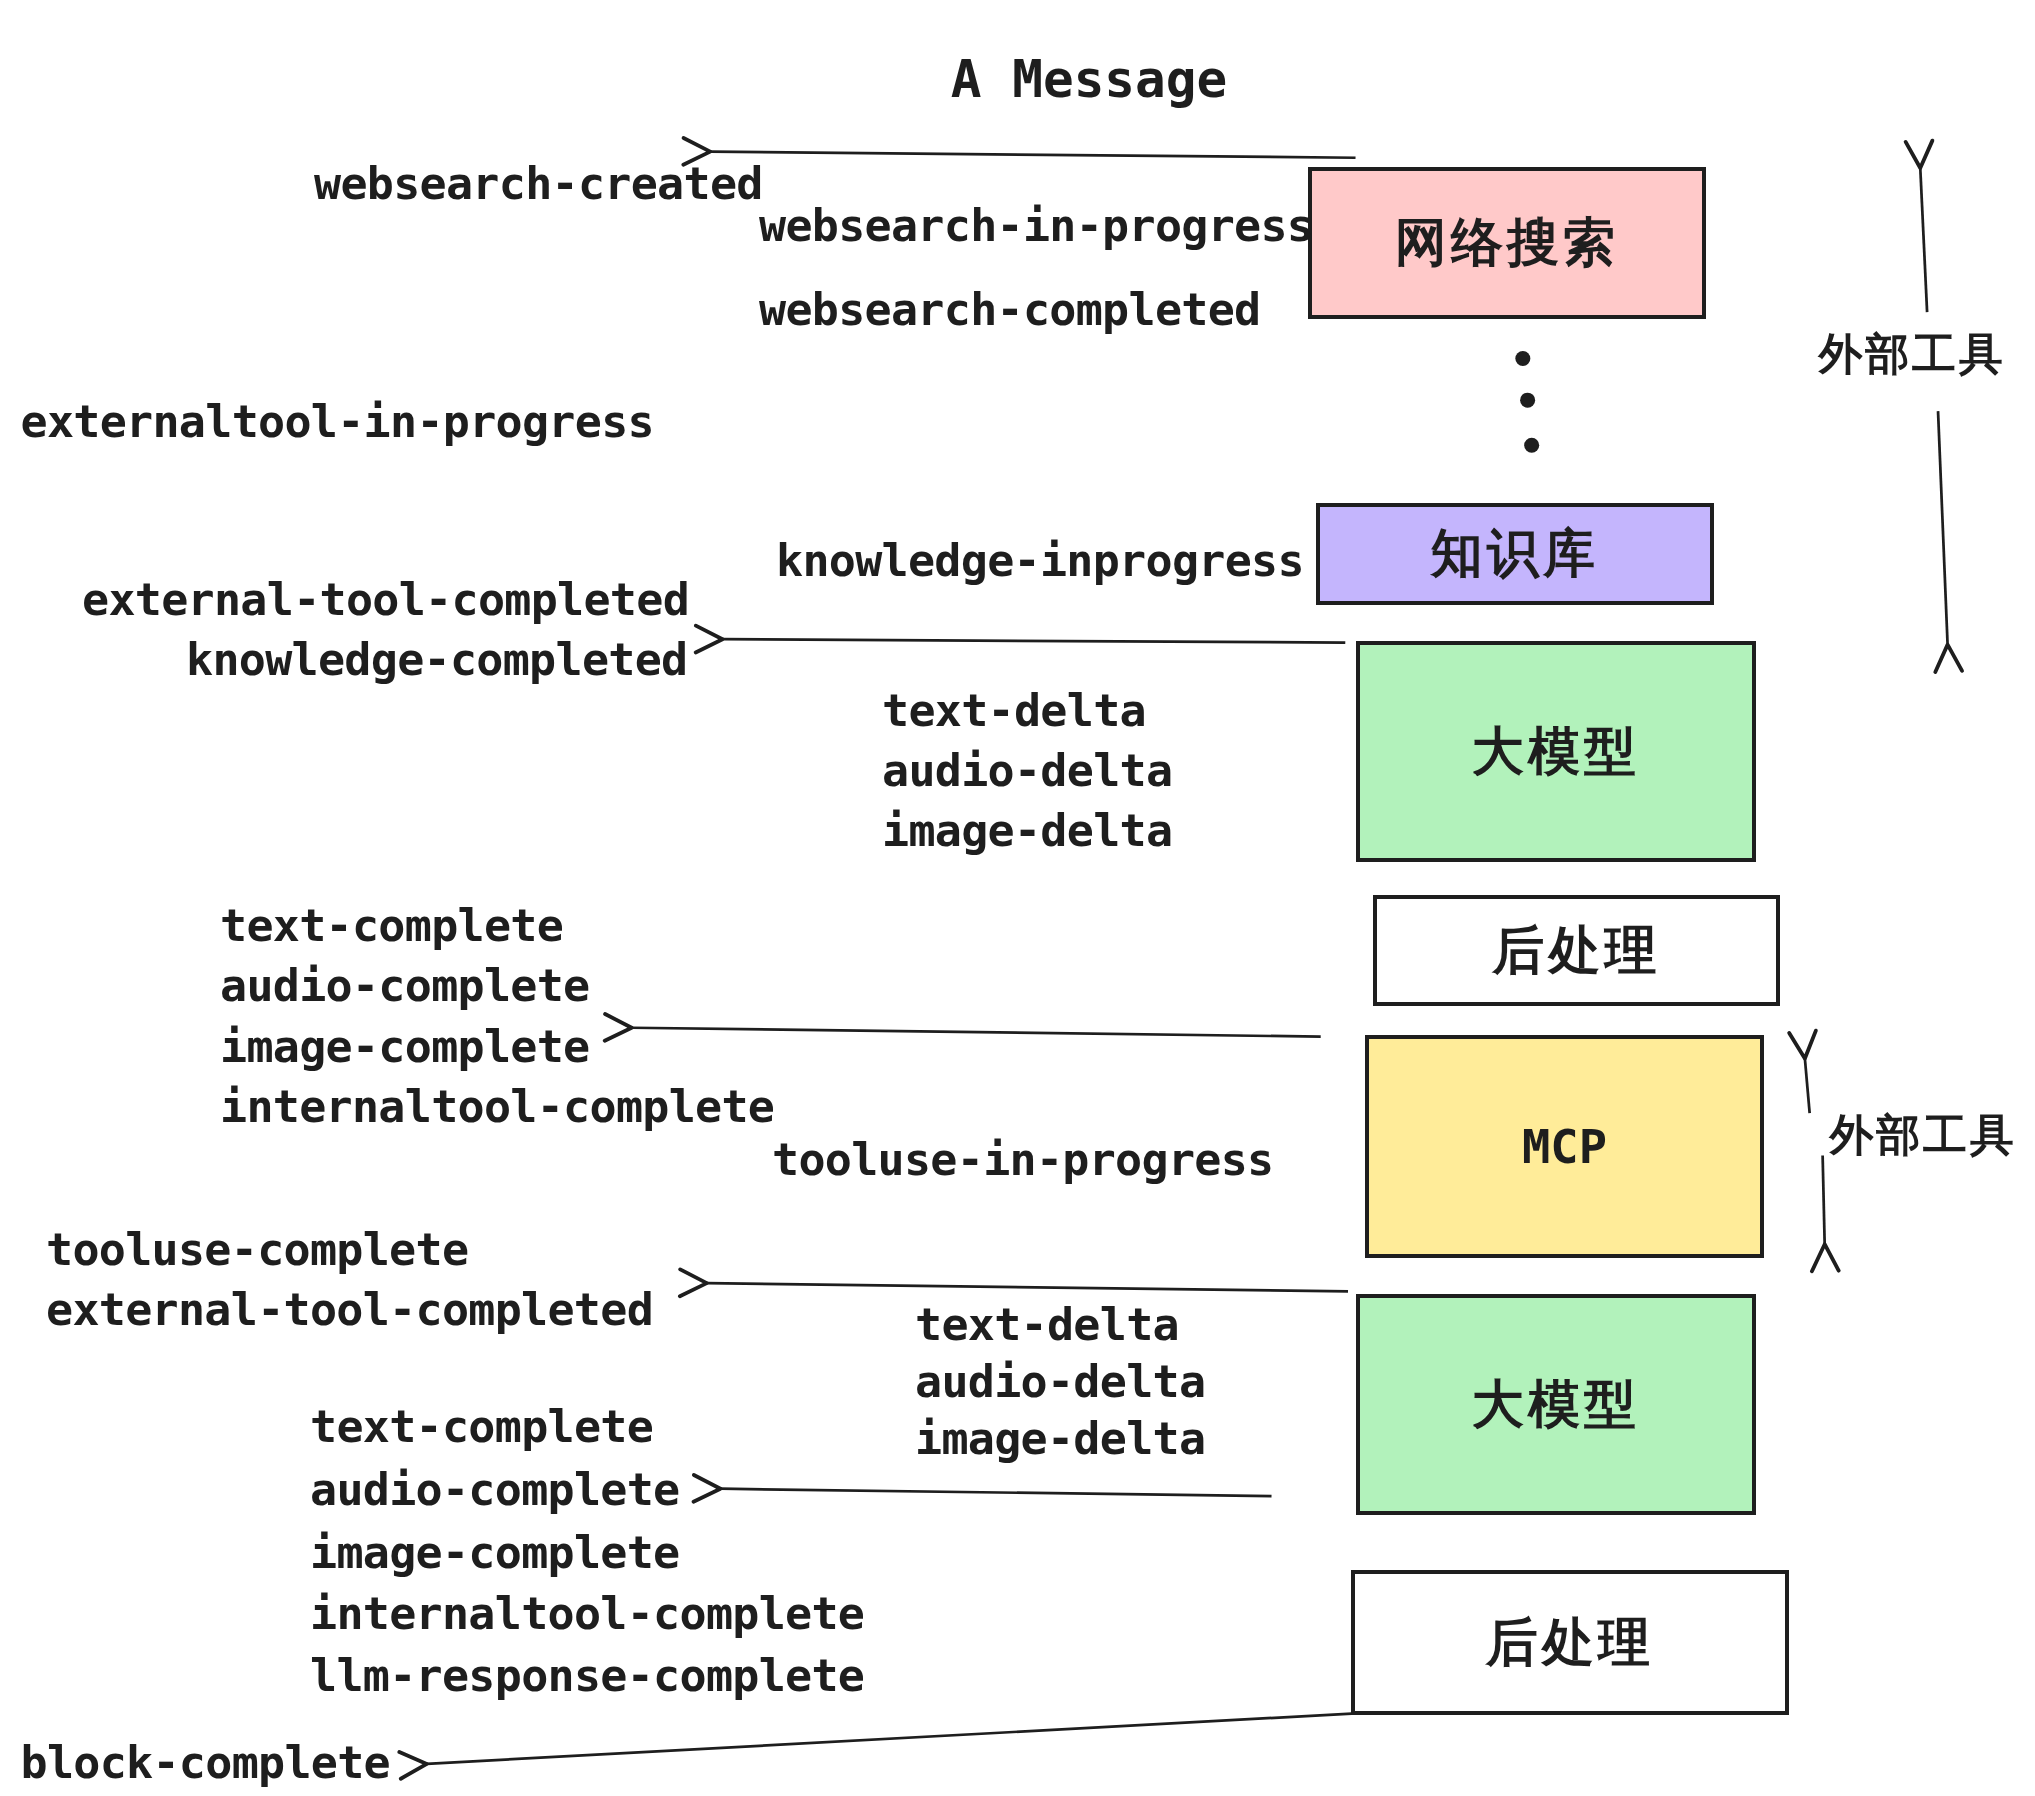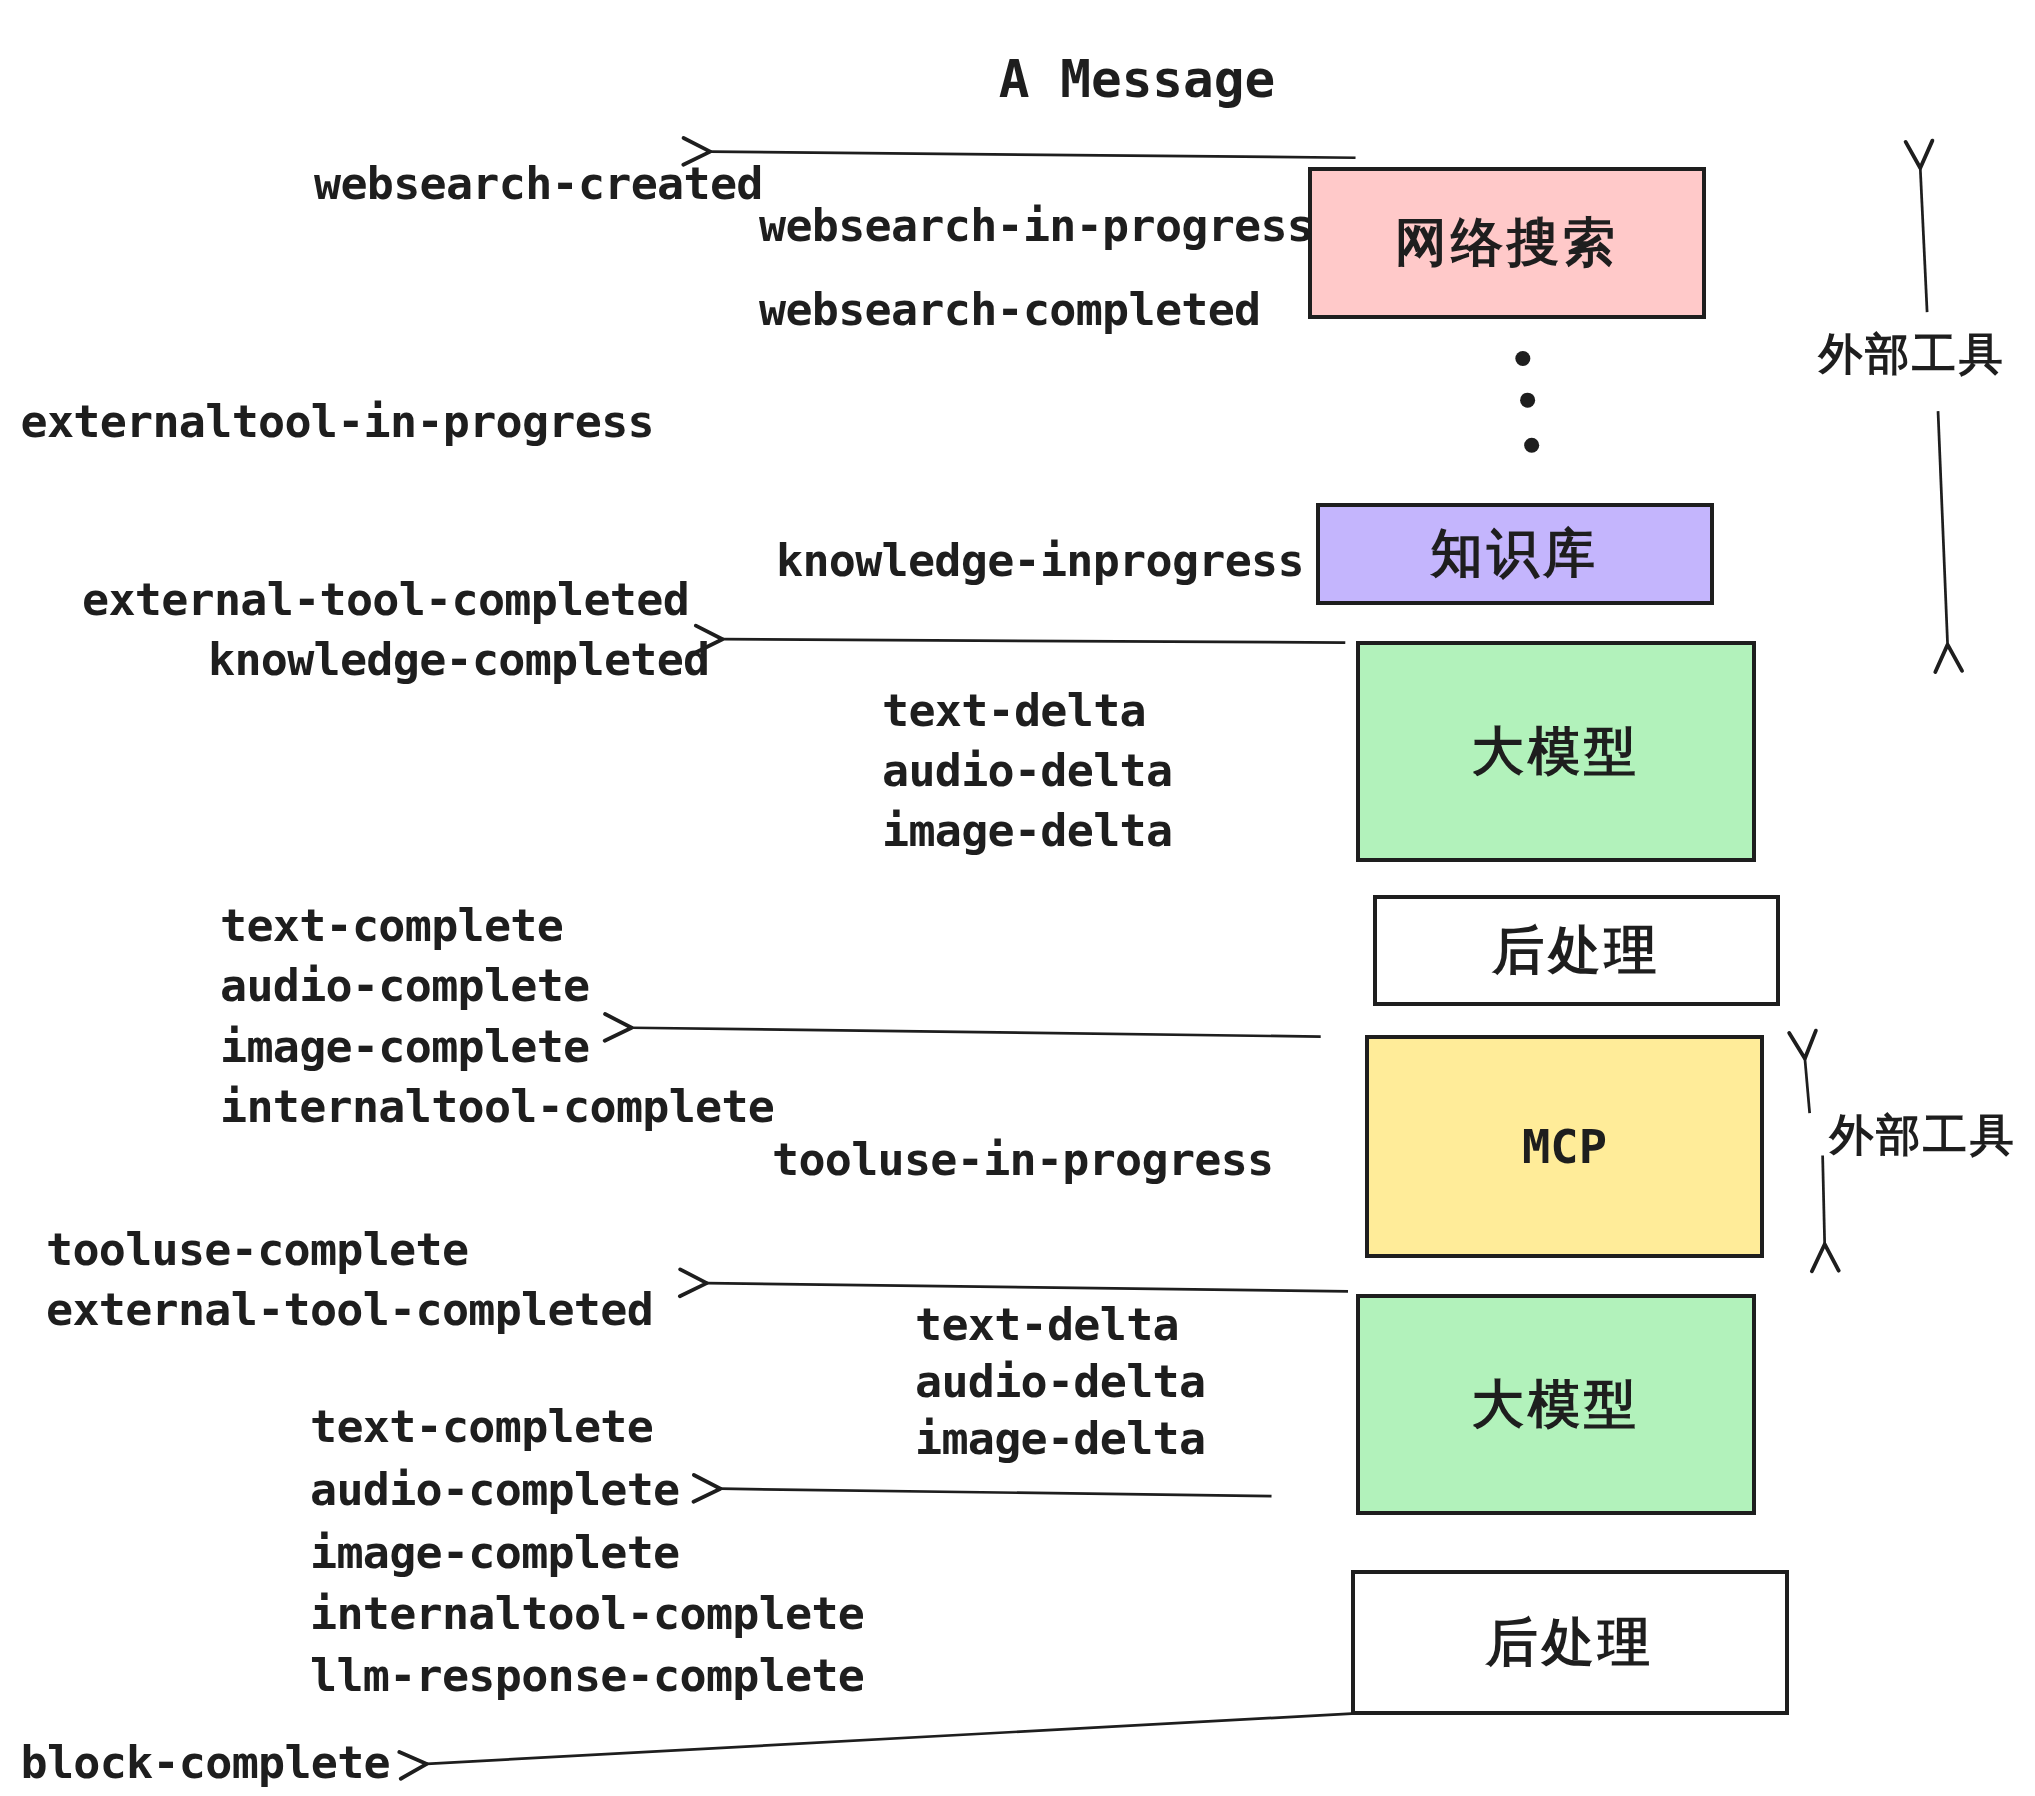--- a/index.html
+++ b/index.html
@@ -13,21 +13,20 @@
     color: #1e1e1e;
   }
   .title {
     position: absolute;
     left: 1089px; top: 79px;
     transform: translate(-50%, -50%);
     font-size: 51px;
     font-weight: bold;
     letter-spacing: 0px;
     white-space: nowrap;
-    margin-left: 48px;
   }
   .ev {
     position: absolute;
     transform: translateY(-50%);
     font-size: 45px;
     font-weight: bold;
     white-space: nowrap;
     letter-spacing: -0.7px;
   }
   .box {
@@ -129,21 +128,21 @@
 
   <div class="side-label" style="left:1912px; top:354px;">外部工具</div>
   <div class="side-label" style="left:1923px; top:1135px;">外部工具</div>
 
   <div class="ev" style="left:314px; top:183px;">websearch-created</div>
   <div class="ev" style="left:759px; top:225px;">websearch-in-progress</div>
   <div class="ev" style="left:759px; top:309px;">websearch-completed</div>
   <div class="ev" style="left:20.5px; top:421px;">externaltool-in-progress</div>
   <div class="ev" style="left:776px; top:560px;">knowledge-inprogress</div>
   <div class="ev" style="left:82px; top:599px;">external-tool-completed</div>
-  <div class="ev" style="left:208px; top:659px;">knowledge-completed</div>
+  <div class="ev" style="left:186px; top:659px;">knowledge-completed</div>
 
   <div class="ev" style="left:882px; top:710px;">text-delta</div>
   <div class="ev" style="left:882px; top:770px;">audio-delta</div>
   <div class="ev" style="left:882px; top:830px;">image-delta</div>
 
   <div class="ev" style="left:220px; top:925px;">text-complete</div>
   <div class="ev" style="left:220px; top:985px;">audio-complete</div>
   <div class="ev" style="left:220px; top:1046px;">image-complete</div>
   <div class="ev" style="left:220px; top:1106px;">internaltool-complete</div>
 

